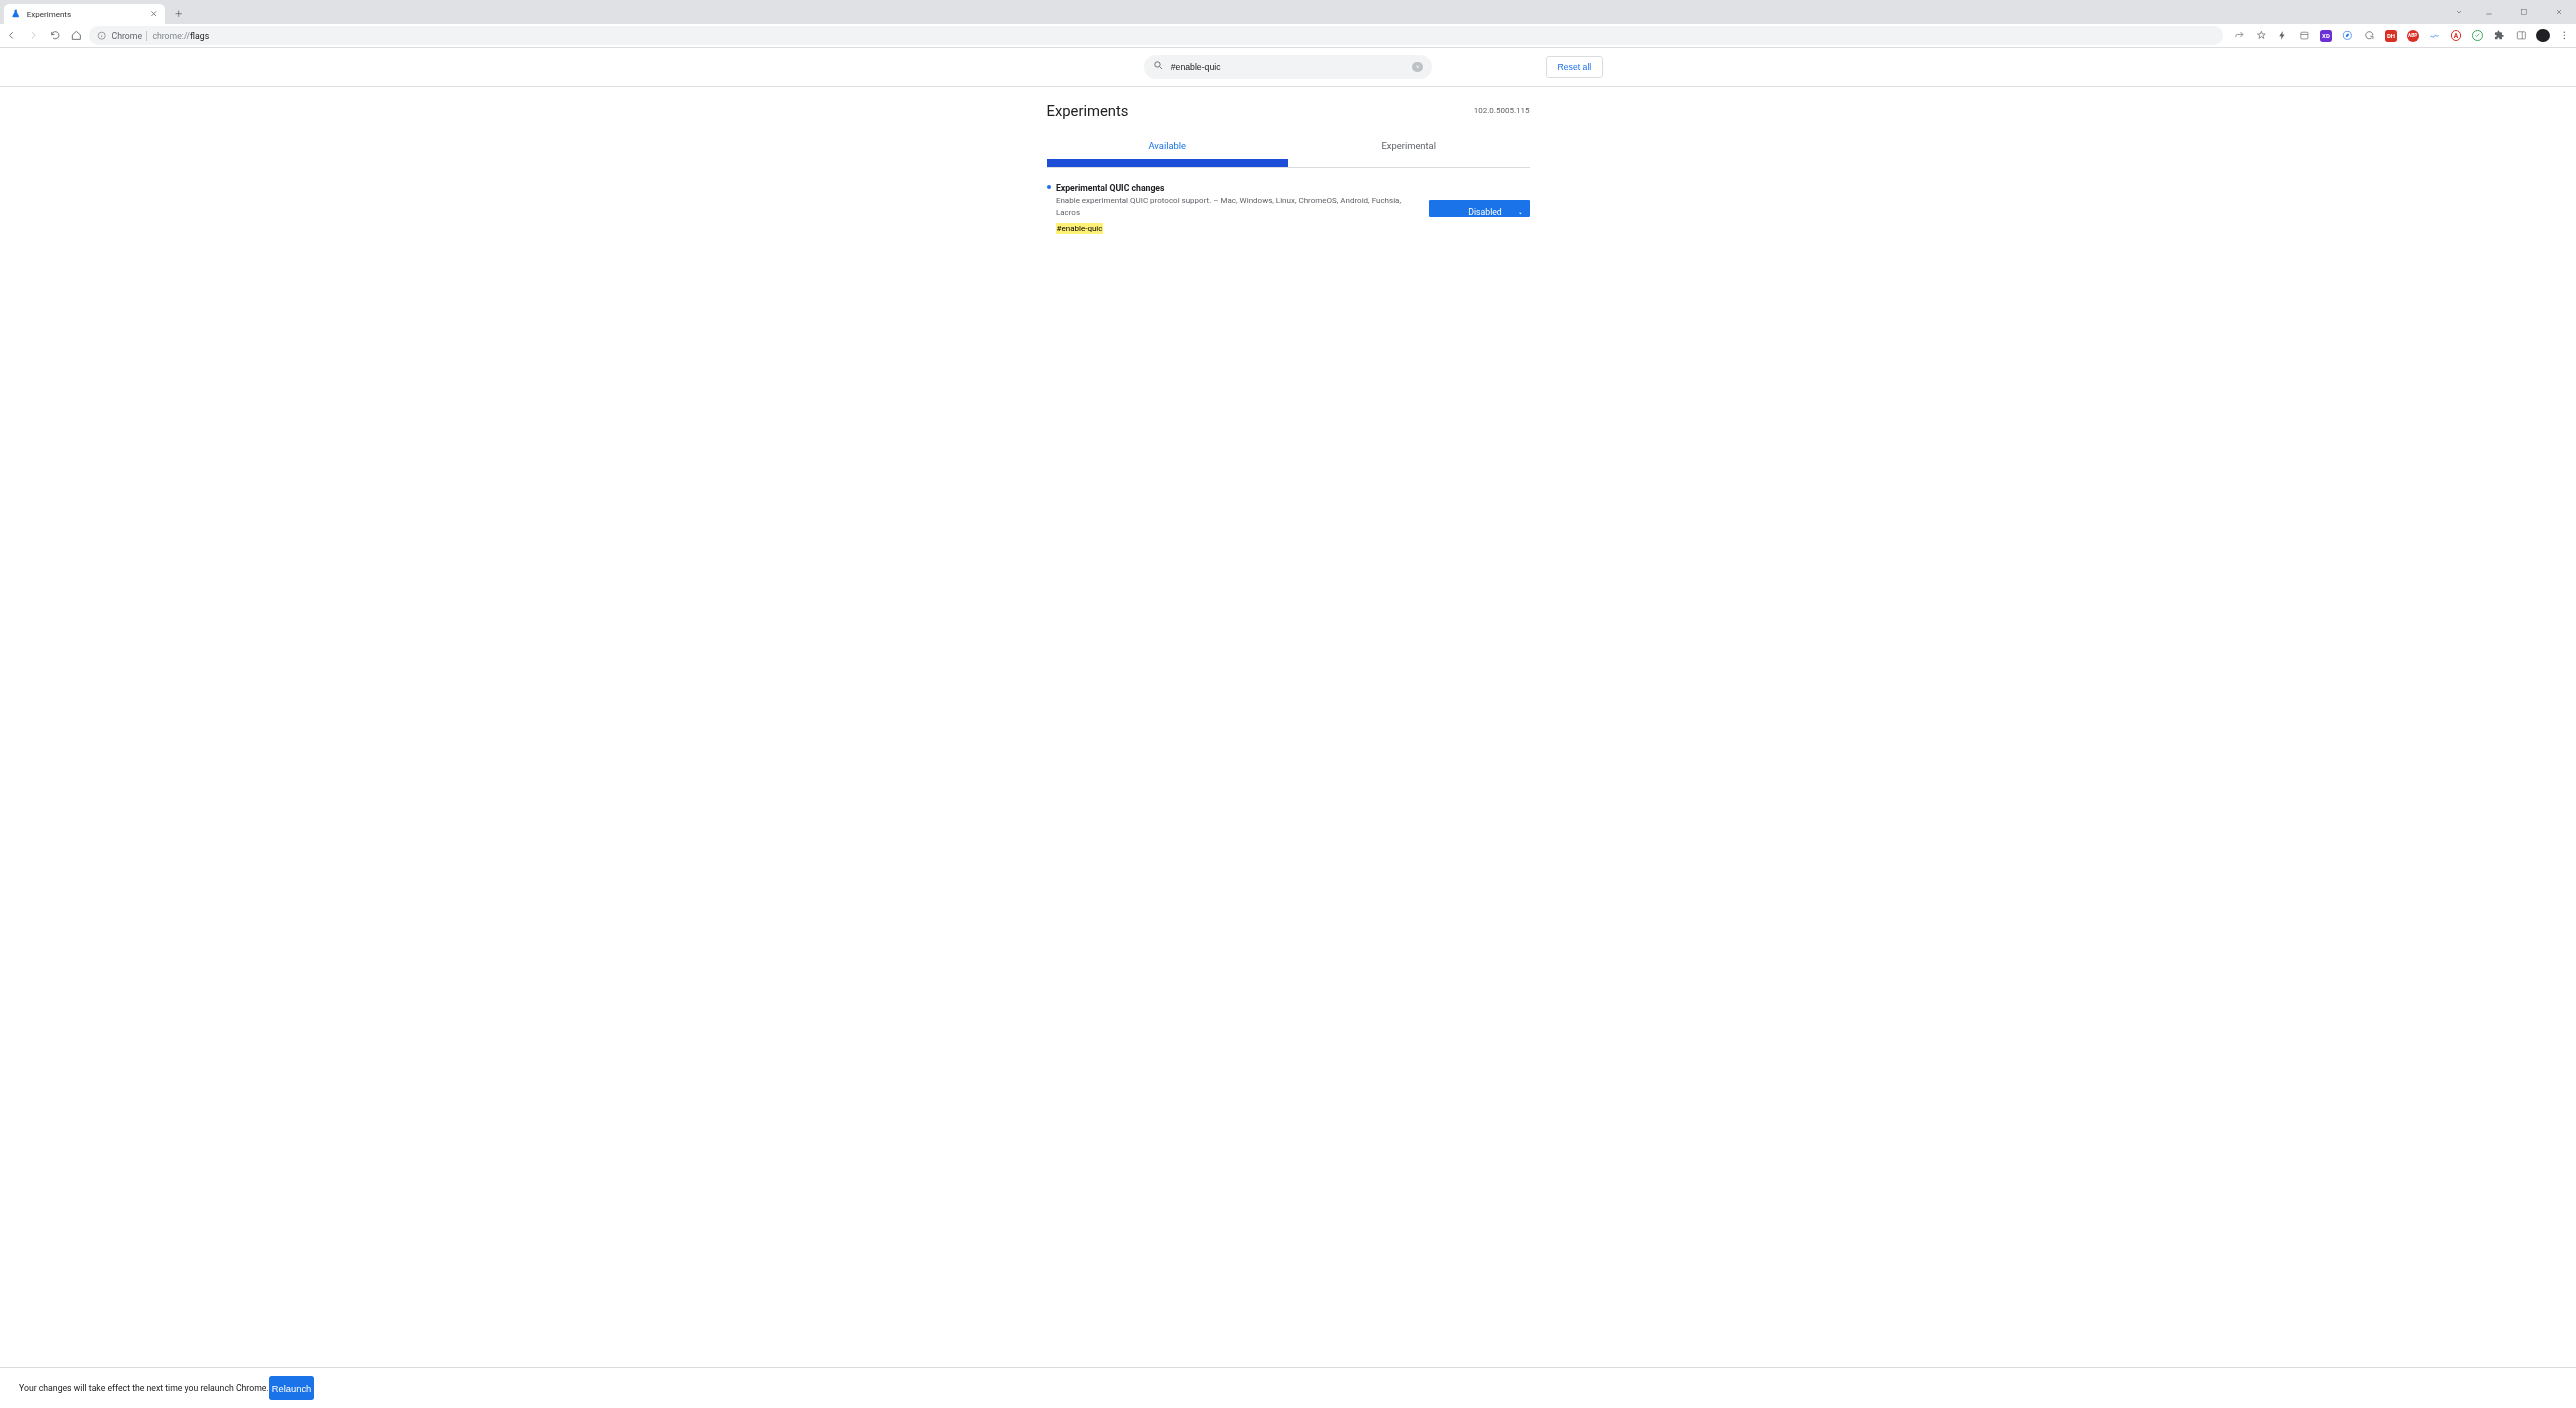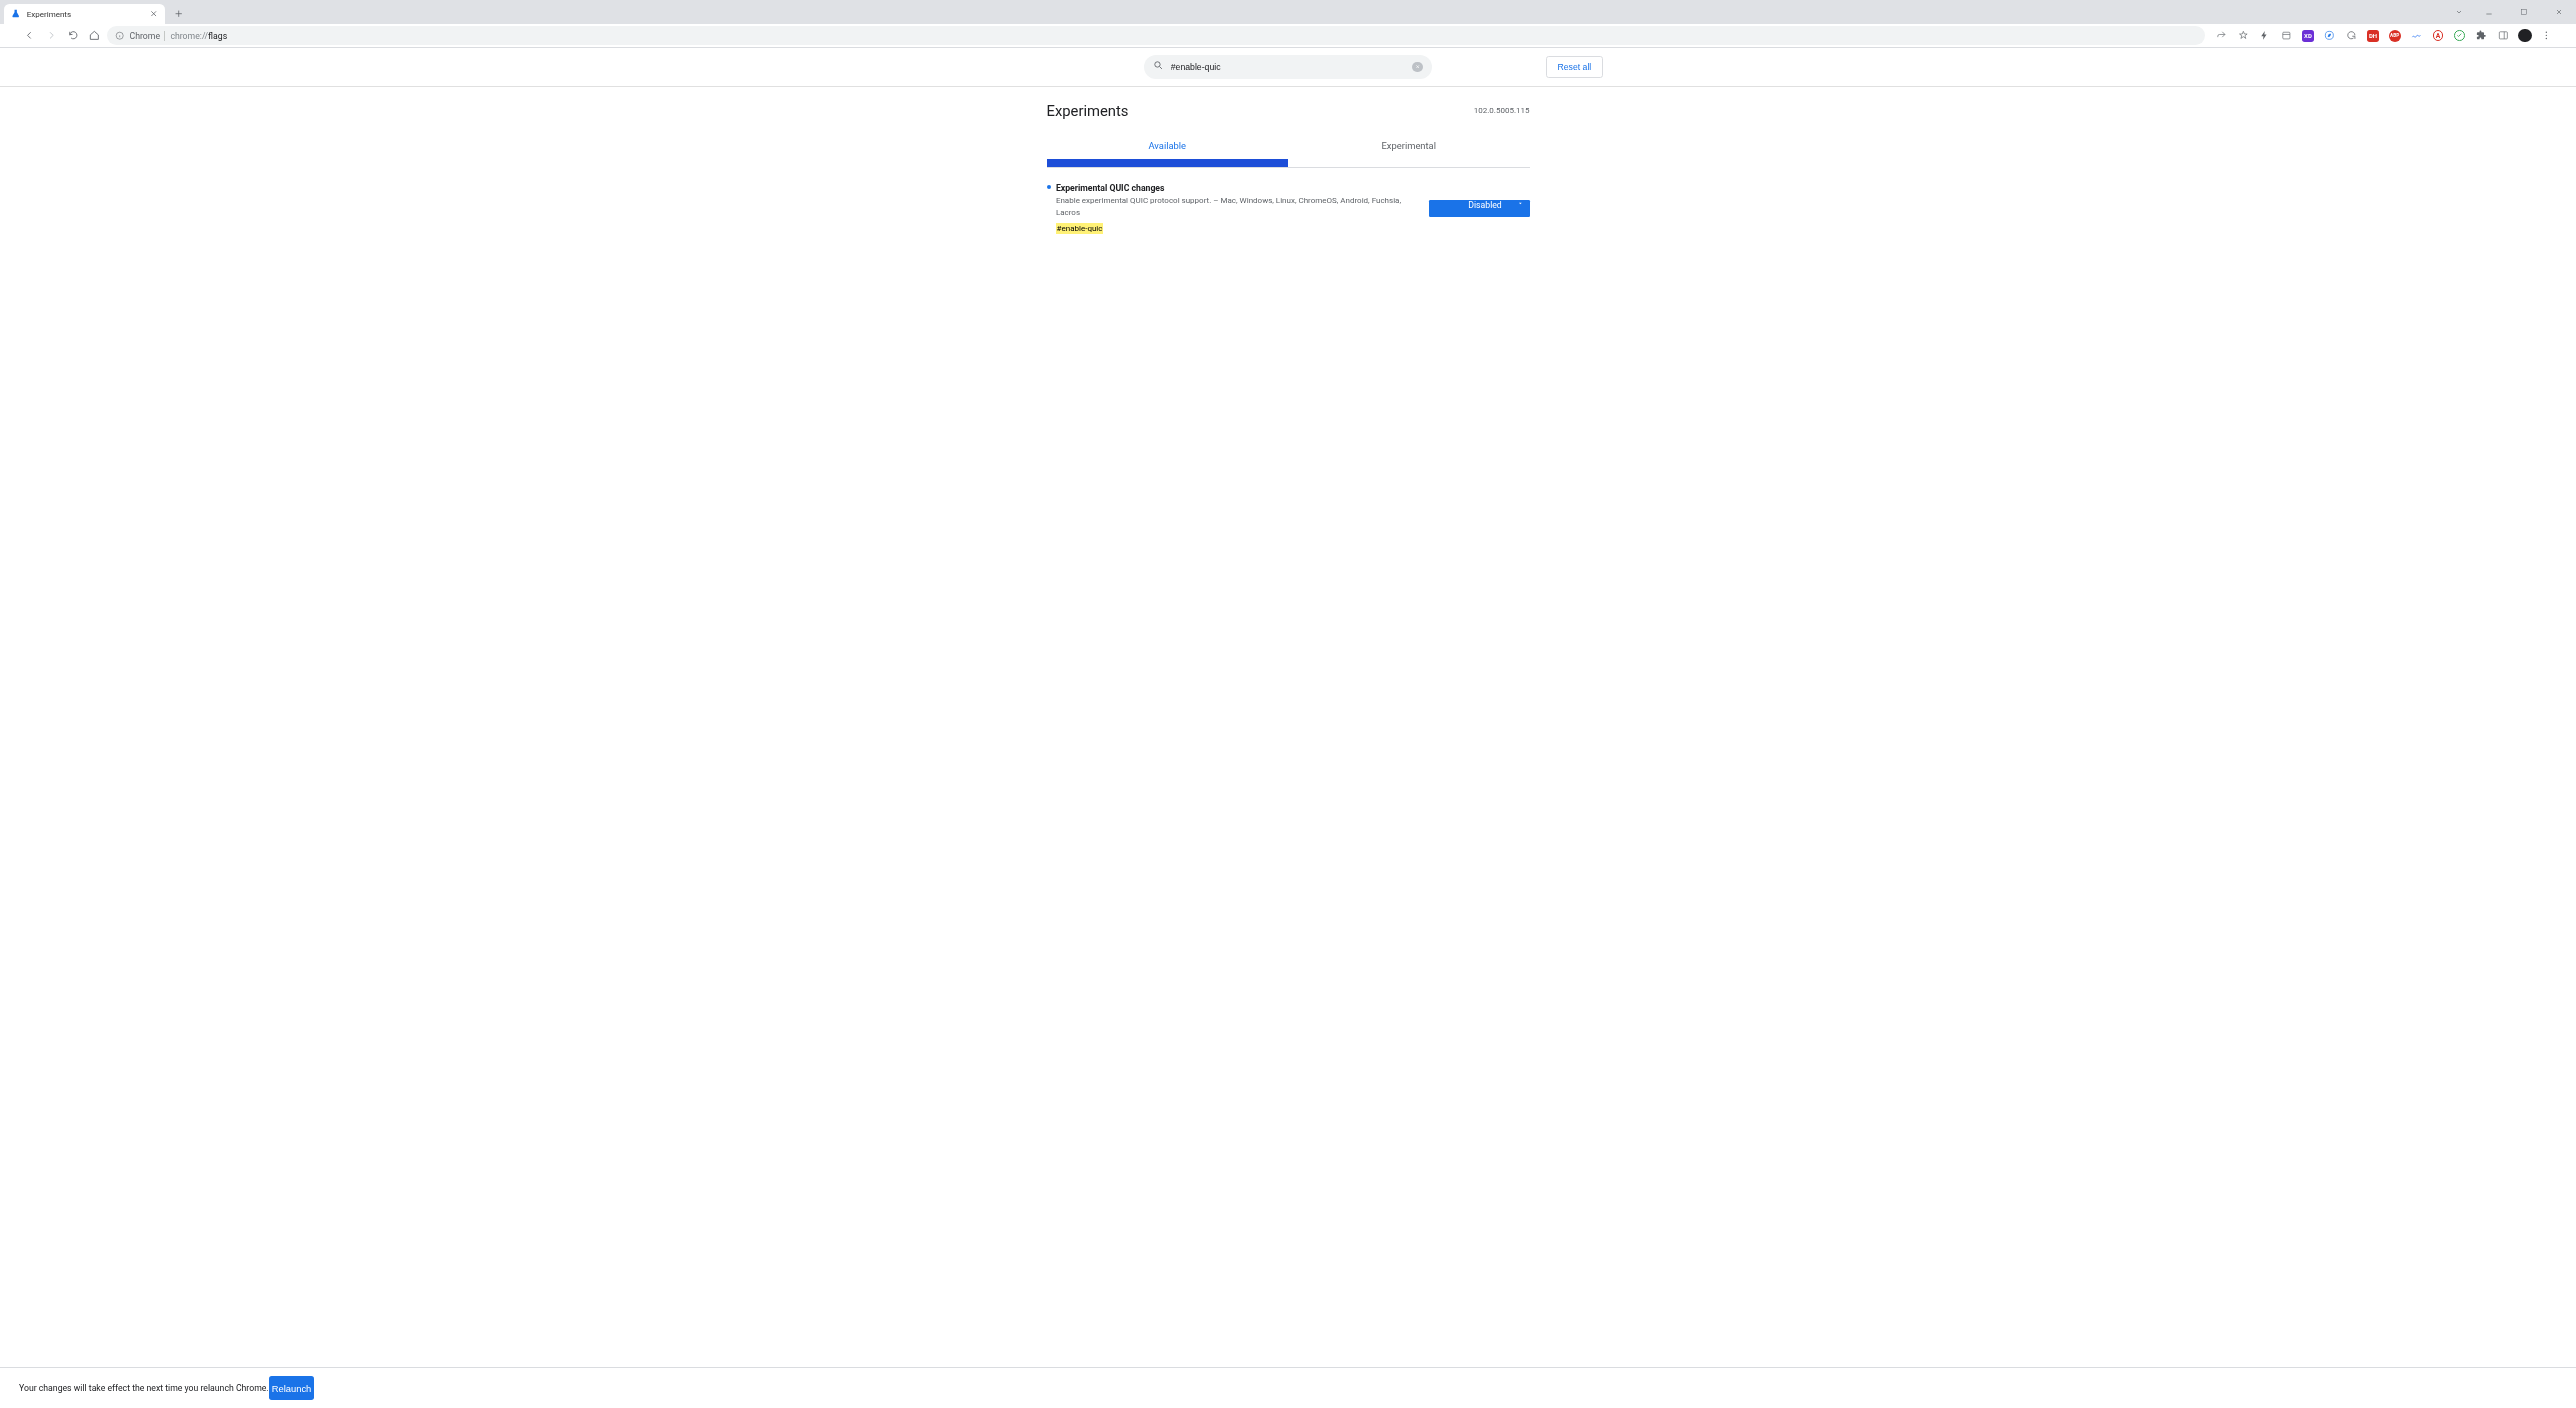--- a/index.html
+++ b/index.html
@@ -55,21 +55,21 @@
 .window-controls .wc { width: 29.5px; height: 20px; display:flex; align-items:center; justify-content:center; color:#5f6368;}
 .window-controls .chevron { width:20px; }
 .window-controls svg { width: 8px; height: 8px; }
 
 
 .toolbar {
   height: 24px;
   background: #fff;
   display: flex;
   align-items: center;
-  padding: 0 20px;
+  padding: 0 2px;
   border-bottom: 0.7px solid #dadce0;
   gap: 2.7px;
 }
 .nav-btn {
   width: 19px; height: 19px; display:flex; align-items:center; justify-content:center;
   color: #5f6368; border-radius: 50%;
 }
 .nav-btn.disabled { color: #bdc1c6; }
 .nav-btn svg { width: 10.7px; height: 10.7px; }
 .omnibox {
@@ -154,21 +154,21 @@
 .flag-text { flex:1; position:relative; padding-left:9.4px;}
 .flag-dot {
   position:absolute; left:0; top:2.7px; width:4px;height:4px;border-radius:50%;background:#1a73e8;
 }
 .flag-title { font-size:8.7px; font-weight:700; color:#202124; }
 .flag-desc { font-size:8px; color:#5f6368; margin-top:2.7px; line-height:1.5;}
 .flag-hash { font-size:8px; background:#fff176; display:inline-block; margin-top:4px; padding:0.7px;}
 .flag-select {
   width: 101px; height: 17.4px; background:#1a73e8; color:#fff;
   border:none; border-radius: 1.3px; font-size:8.7px;
-  display:flex; align-items:flex-start; justify-content:center; gap:4px;
+  display:flex; align-items:flex-end; justify-content:center; gap:4px;
   position:relative; padding-right:0; padding-left:12px;
 }
 .flag-select svg{width:6.7px;height:6.7px;position:absolute;right:5.4px;}
 
 
 .relaunch-bar {
   height: 41px; border-top: 0.7px solid #dadce0;
   display:flex; align-items:center; justify-content:flex-start;
   padding: 0 19px;
 }

